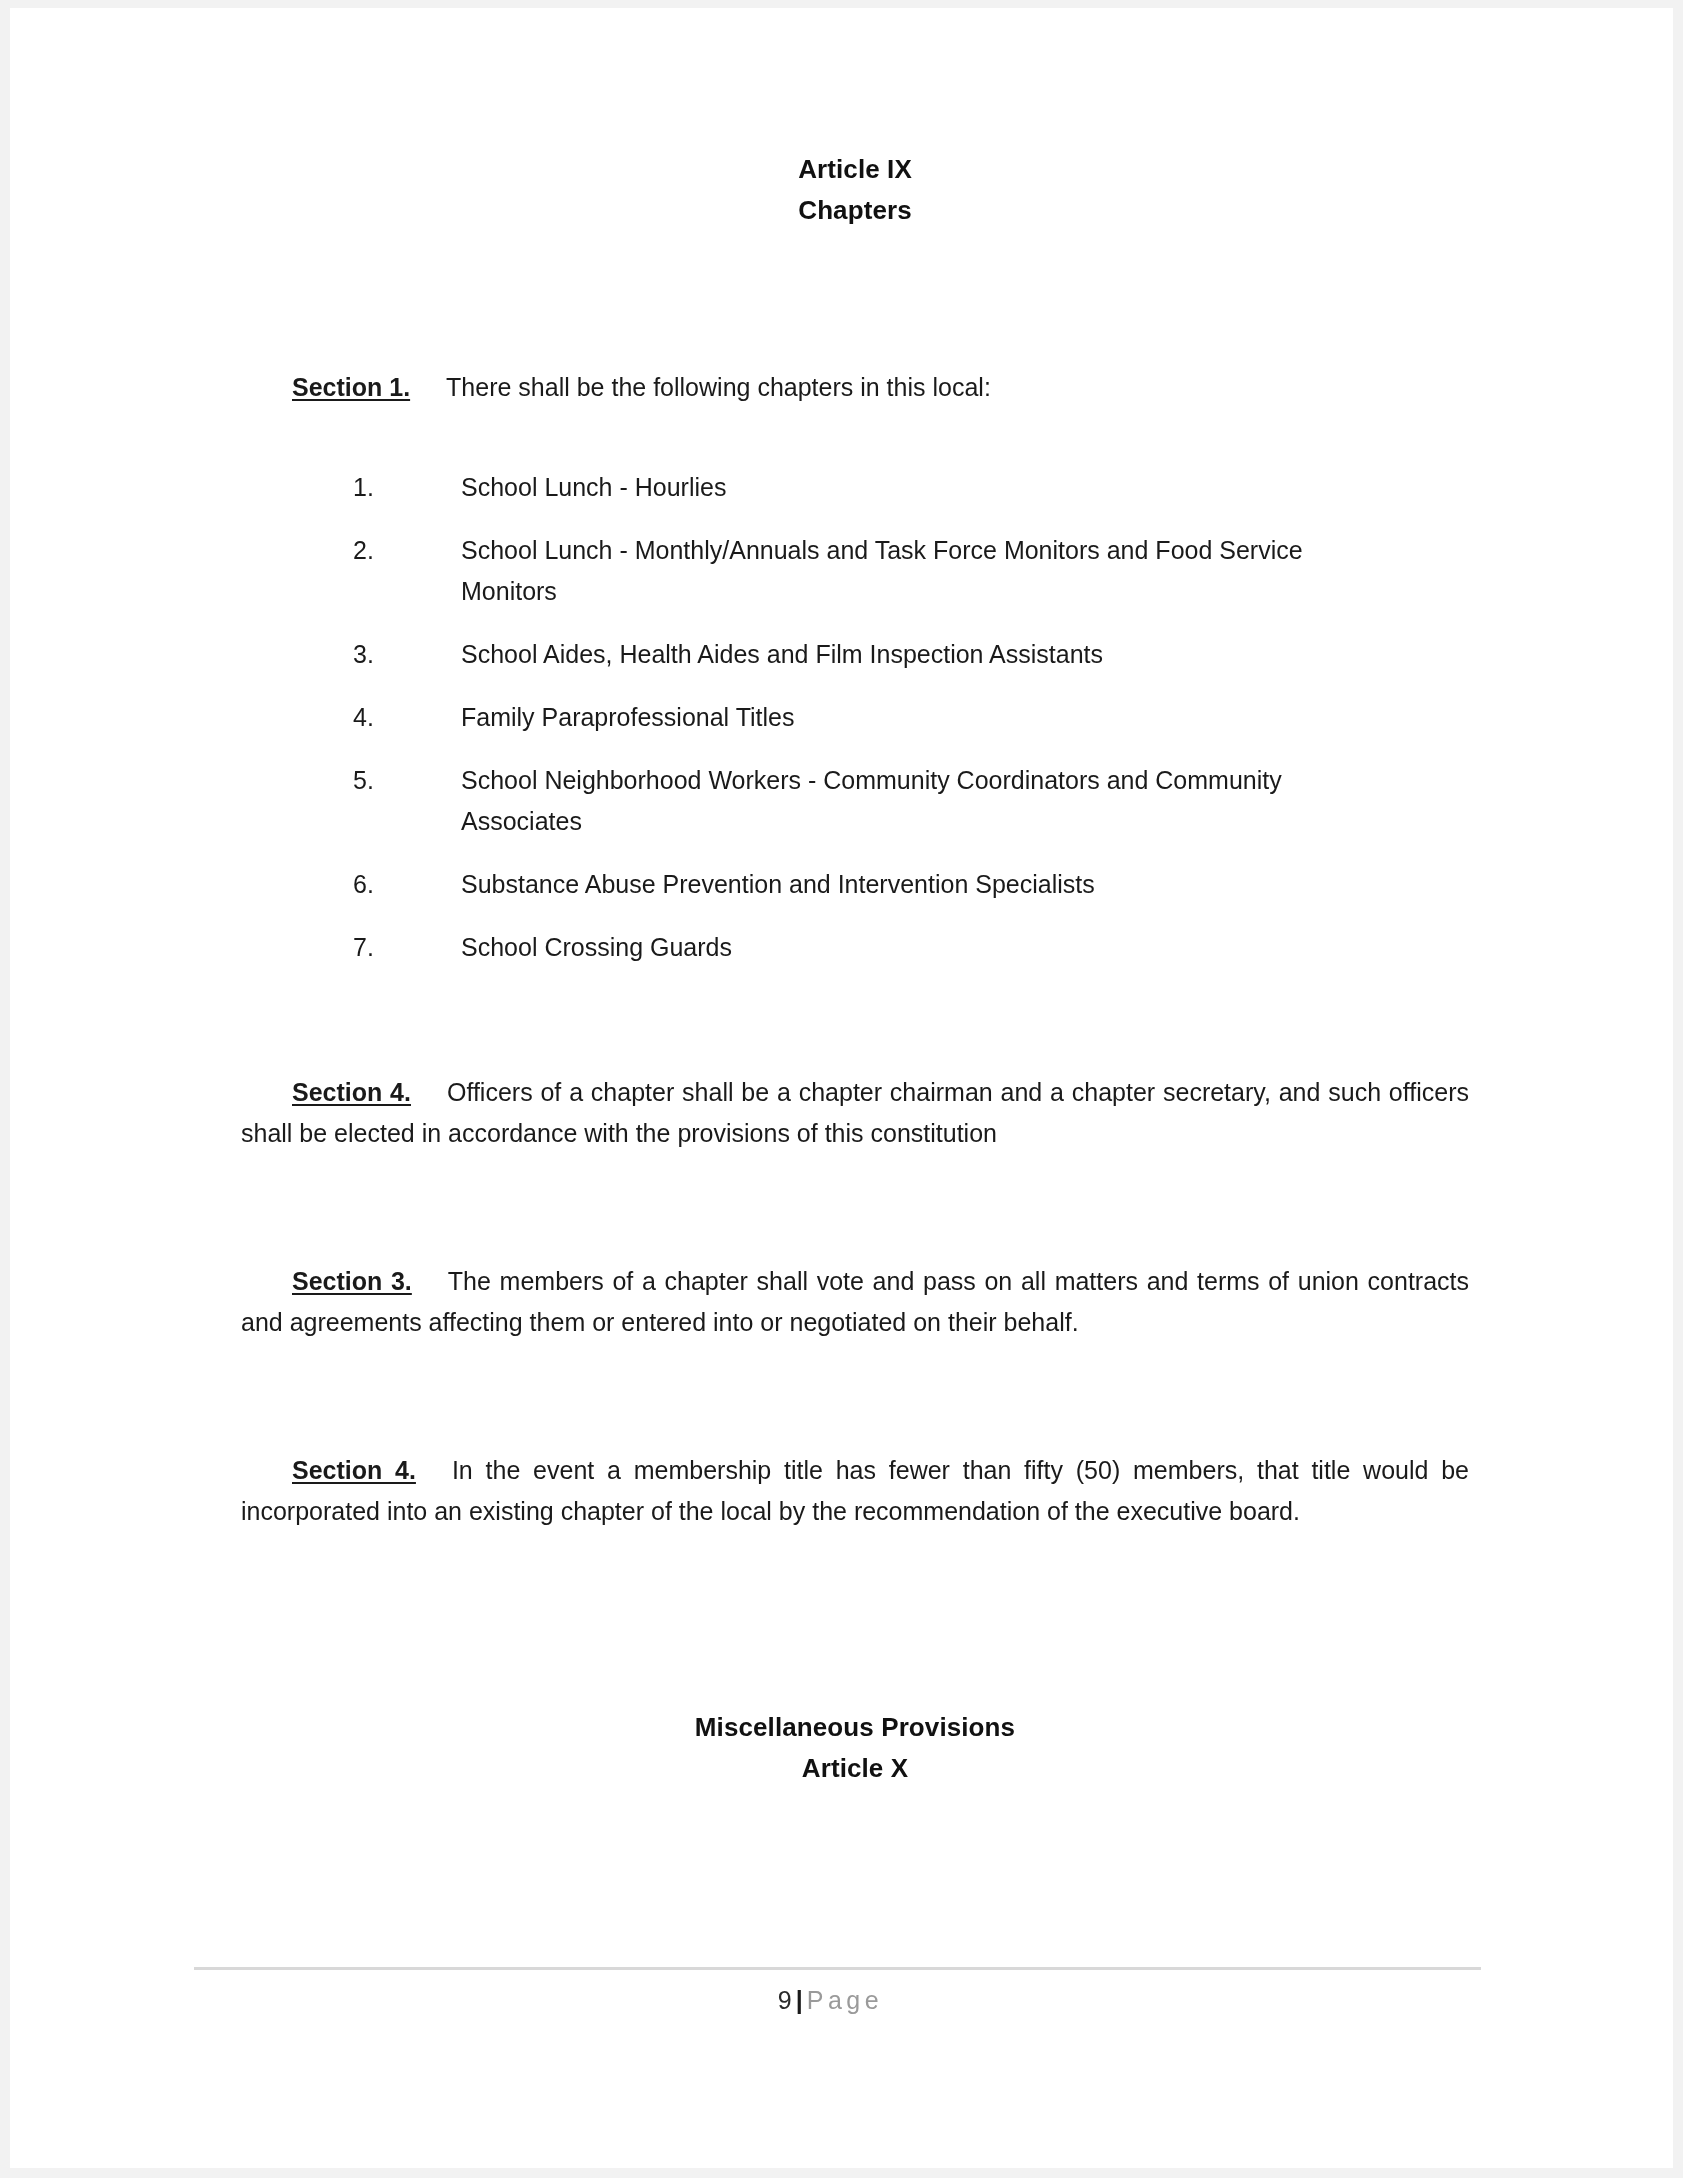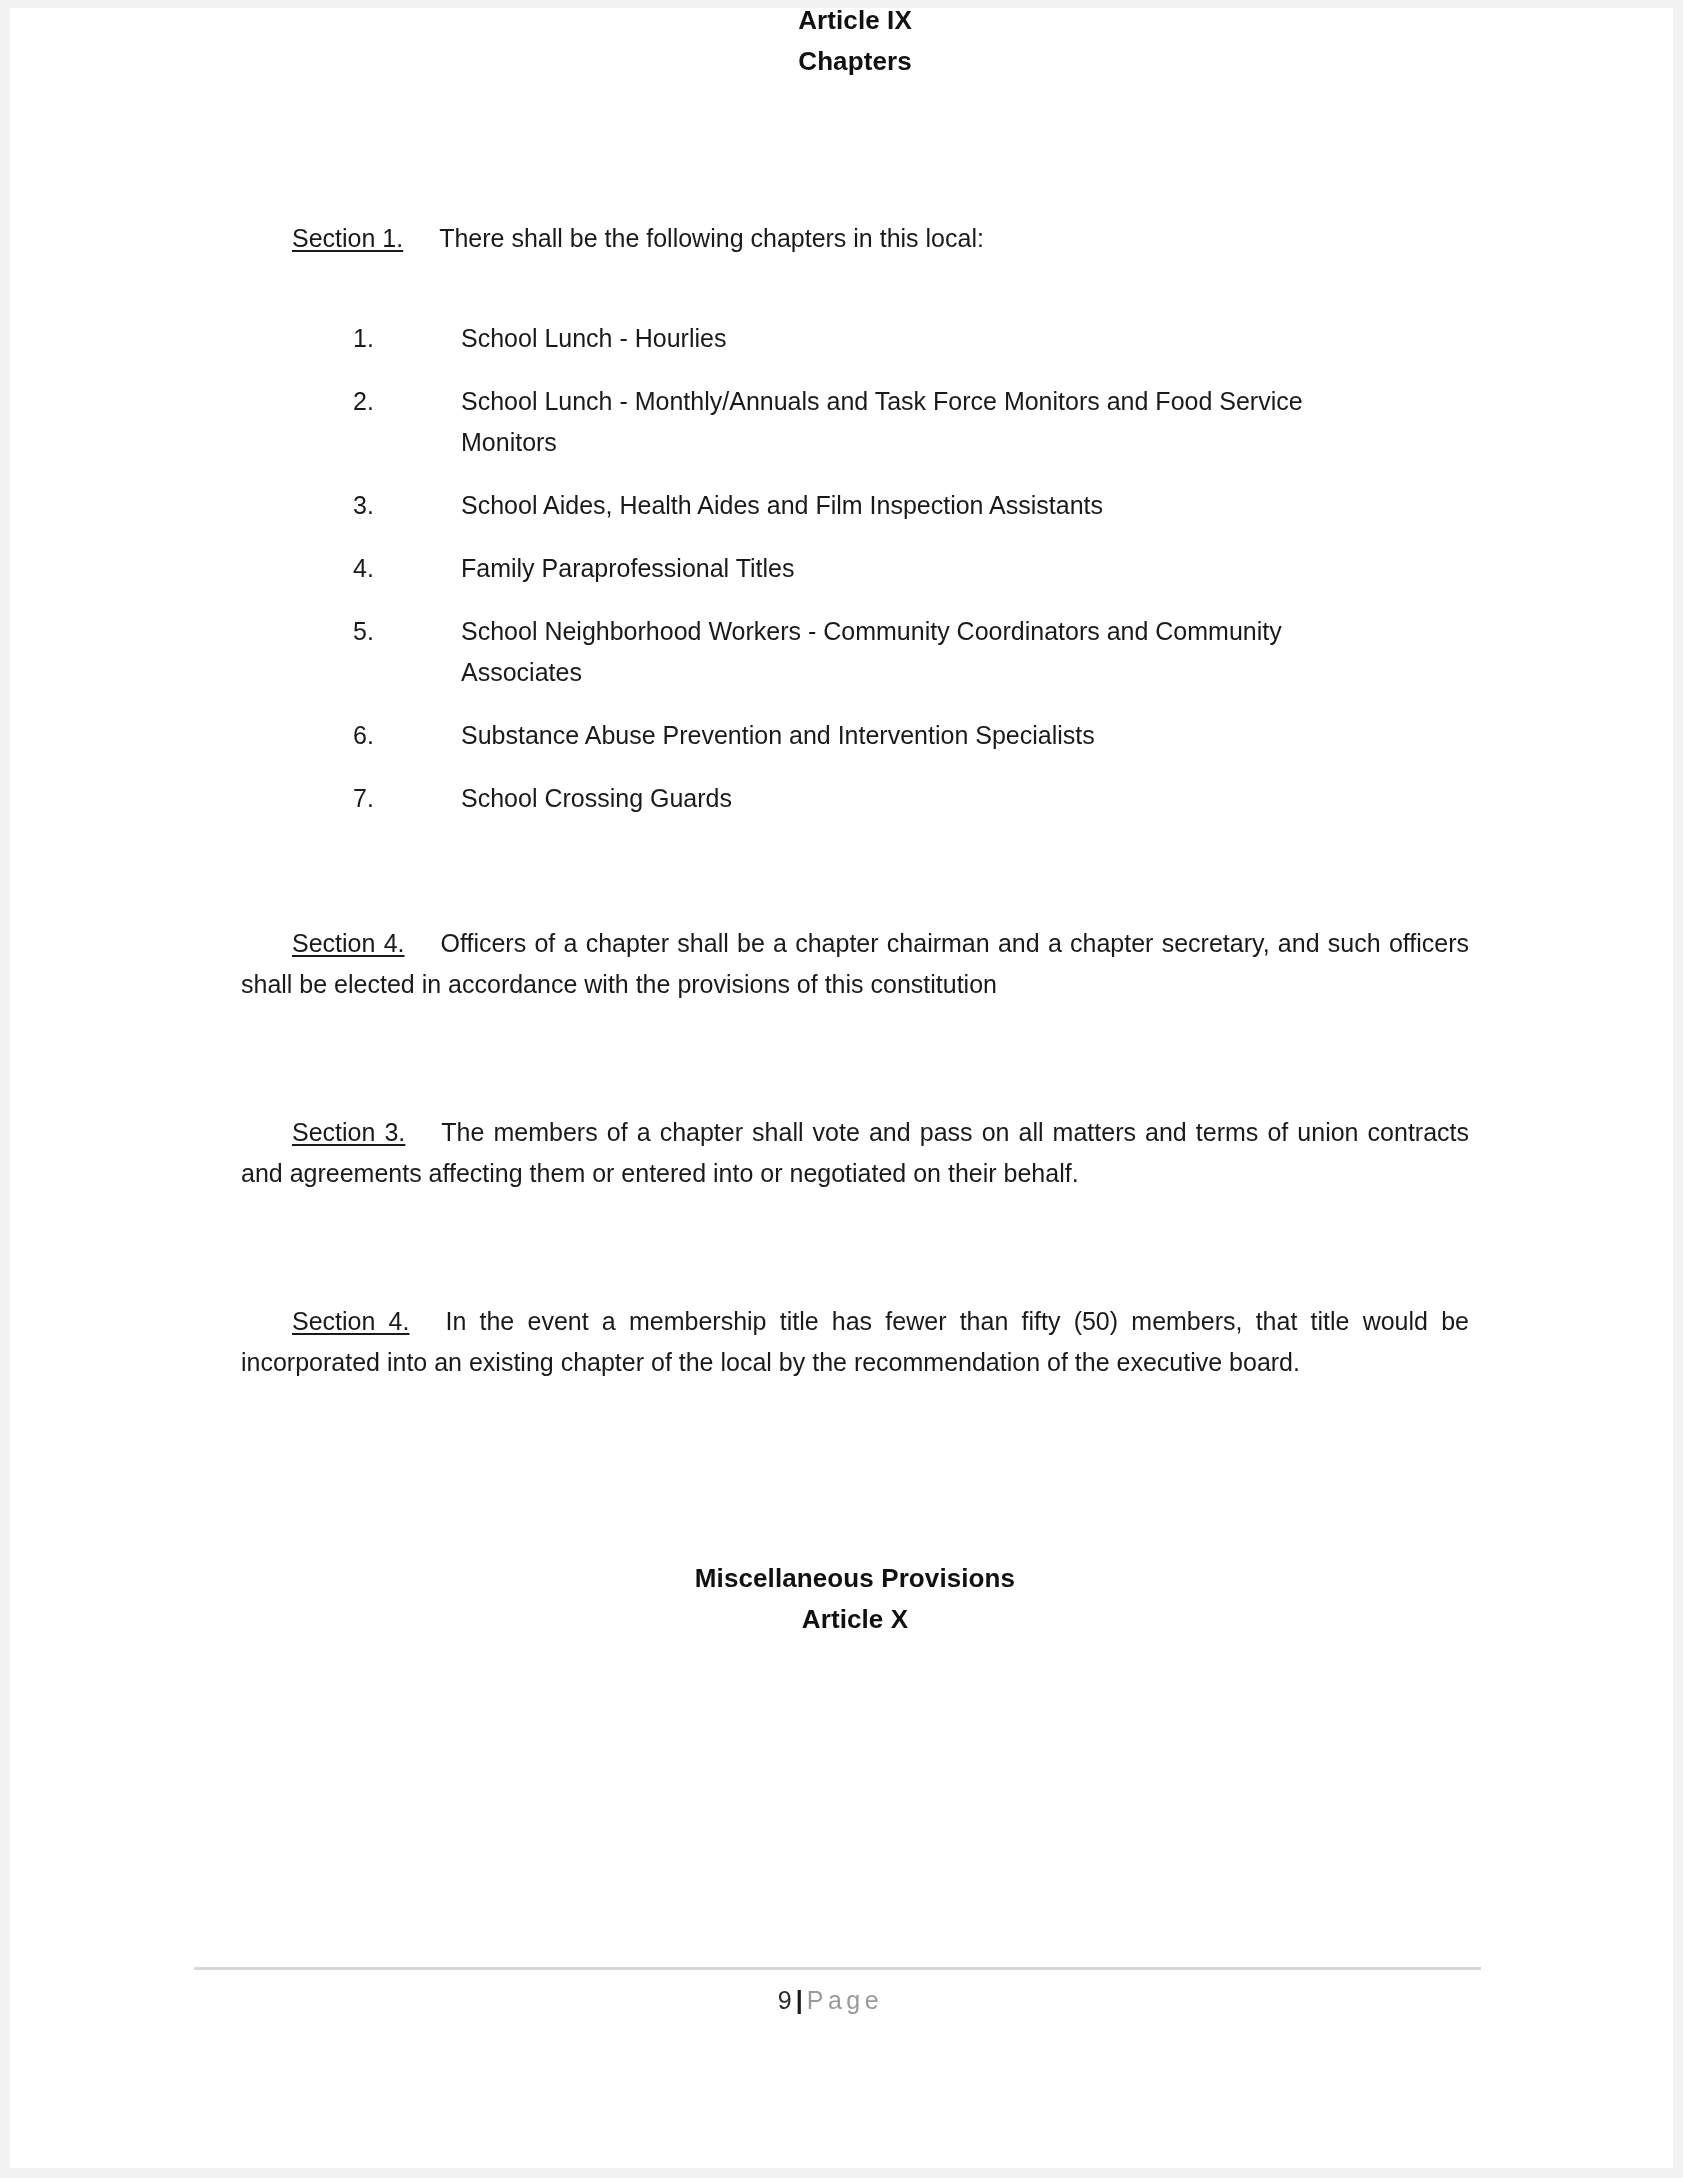--- a/index.html
+++ b/index.html
@@ -42,37 +42,37 @@
   
   .article-heading {
     text-align: center;
     font-weight: bold;
     font-size: 26px;
     line-height: 41px;
     letter-spacing: 0.1px;
     color: #111111;
   }
 
-  .art9-block { }
+  .art9-block { padding-top: 149px; }
   .art9-block .line2 { }
 
   
   .section-para {
     font-size: 25px;
     line-height: 41px;
     color: #1a1a1a;
     text-align: justify;
     text-justify: inter-word;
   }
   .section-para.ragged {
     text-align: left;
   }
 
   .sec-label {
-    font-weight: normal;
+    font-weight: bold;
     text-decoration: underline;
     text-underline-offset: 3px;
     white-space: nowrap;
   }
 
   .indent-lead {
     display: inline-block;
     width: 51px;
   }
   .gap-after-label {

